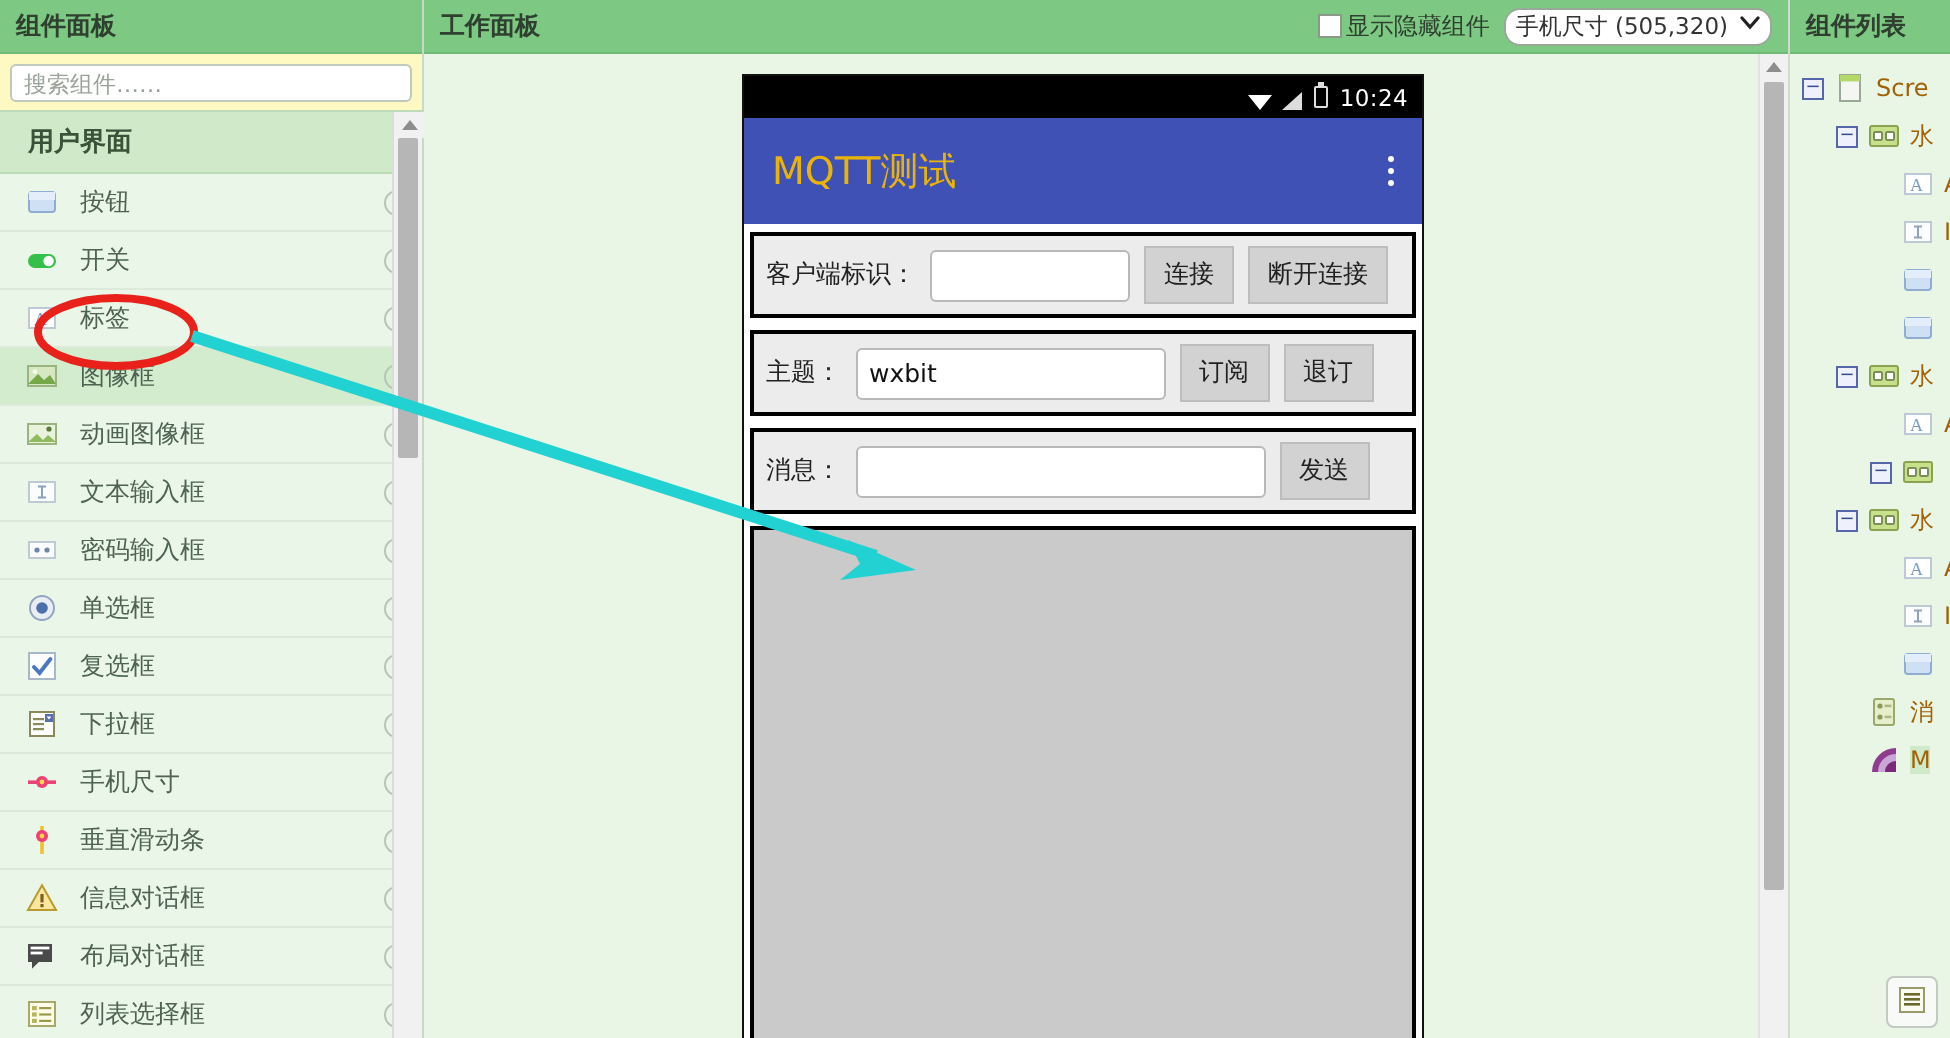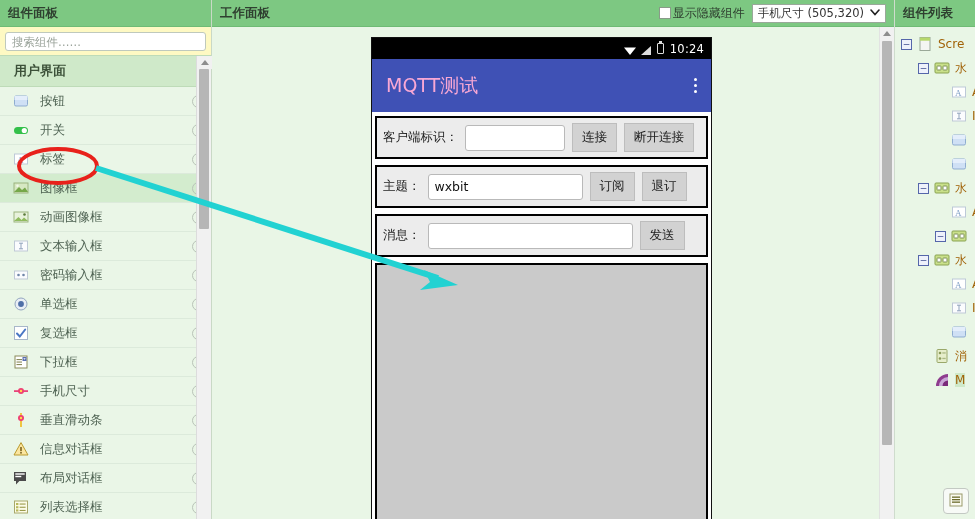--- a/index.html
+++ b/index.html
@@ -111,21 +111,21 @@
   }
   .center-header{ justify-content:flex-start; }
   .chk-wrap{ display:flex; align-items:center; font-weight:normal; font-size:12px; }
   .chk-box{
     width:12px;height:12px;background:#fff;border:1px solid #8a9a89;
     margin-right:2px; flex:0 0 12px;
   }
   .size-select{
     margin-left:7px;
     height:19px;
-    background:#fff; border:1px solid #9aa89a; border-radius:0;
+    background:#fff; border:1px solid #9aa89a; border-radius:8px;
     display:flex; align-items:center; padding:0 5px;
     font-size:11.5px; font-weight:normal; color:#333;
     white-space:nowrap;
   }
   .size-select .chev{ margin-left:6px; font-size:9px; color:#222; }
 
   .canvas{
     flex:1 1 auto; position:relative; overflow:hidden;
     background:#e9f6e6;
   }
@@ -143,21 +143,21 @@
     display:flex; align-items:center; justify-content:flex-end;
     padding-right:7px; font-size:11.5px; gap:5px;
   }
   .st-wifi{ width:12px;height:9px; }
   .st-sig{ width:11px;height:9px; }
   .st-bat{ width:7px;height:11px;border:1.2px solid #ddd;border-radius:1px;position:relative; }
   .st-bat:before{content:"";position:absolute;top:-3px;left:1.5px;width:3px;height:2px;background:#ddd;}
   .st-time{ margin-left:1px; letter-spacing:0.2px; }
 
   .phone-appbar{
-    height:53px; background:#3f51b5; color:#f9a8d4;
+    height:53px; background:#3f51b5; color:#eab308;
     display:flex; align-items:center; padding:0 14px;
   }
   .phone-appbar .title{ font-size:19px; flex:1 1 auto; }
   .kebab{ display:flex;flex-direction:column;gap:3px;align-items:center; }
   .kebab i{ width:3px;height:3px;background:#fff;border-radius:50%;display:block; }
 
   .phone-body{
     flex:1 1 auto; background:#fff; padding:4px 3px 0 3px;
     display:flex; flex-direction:column; gap:6px; overflow:hidden;
   }

